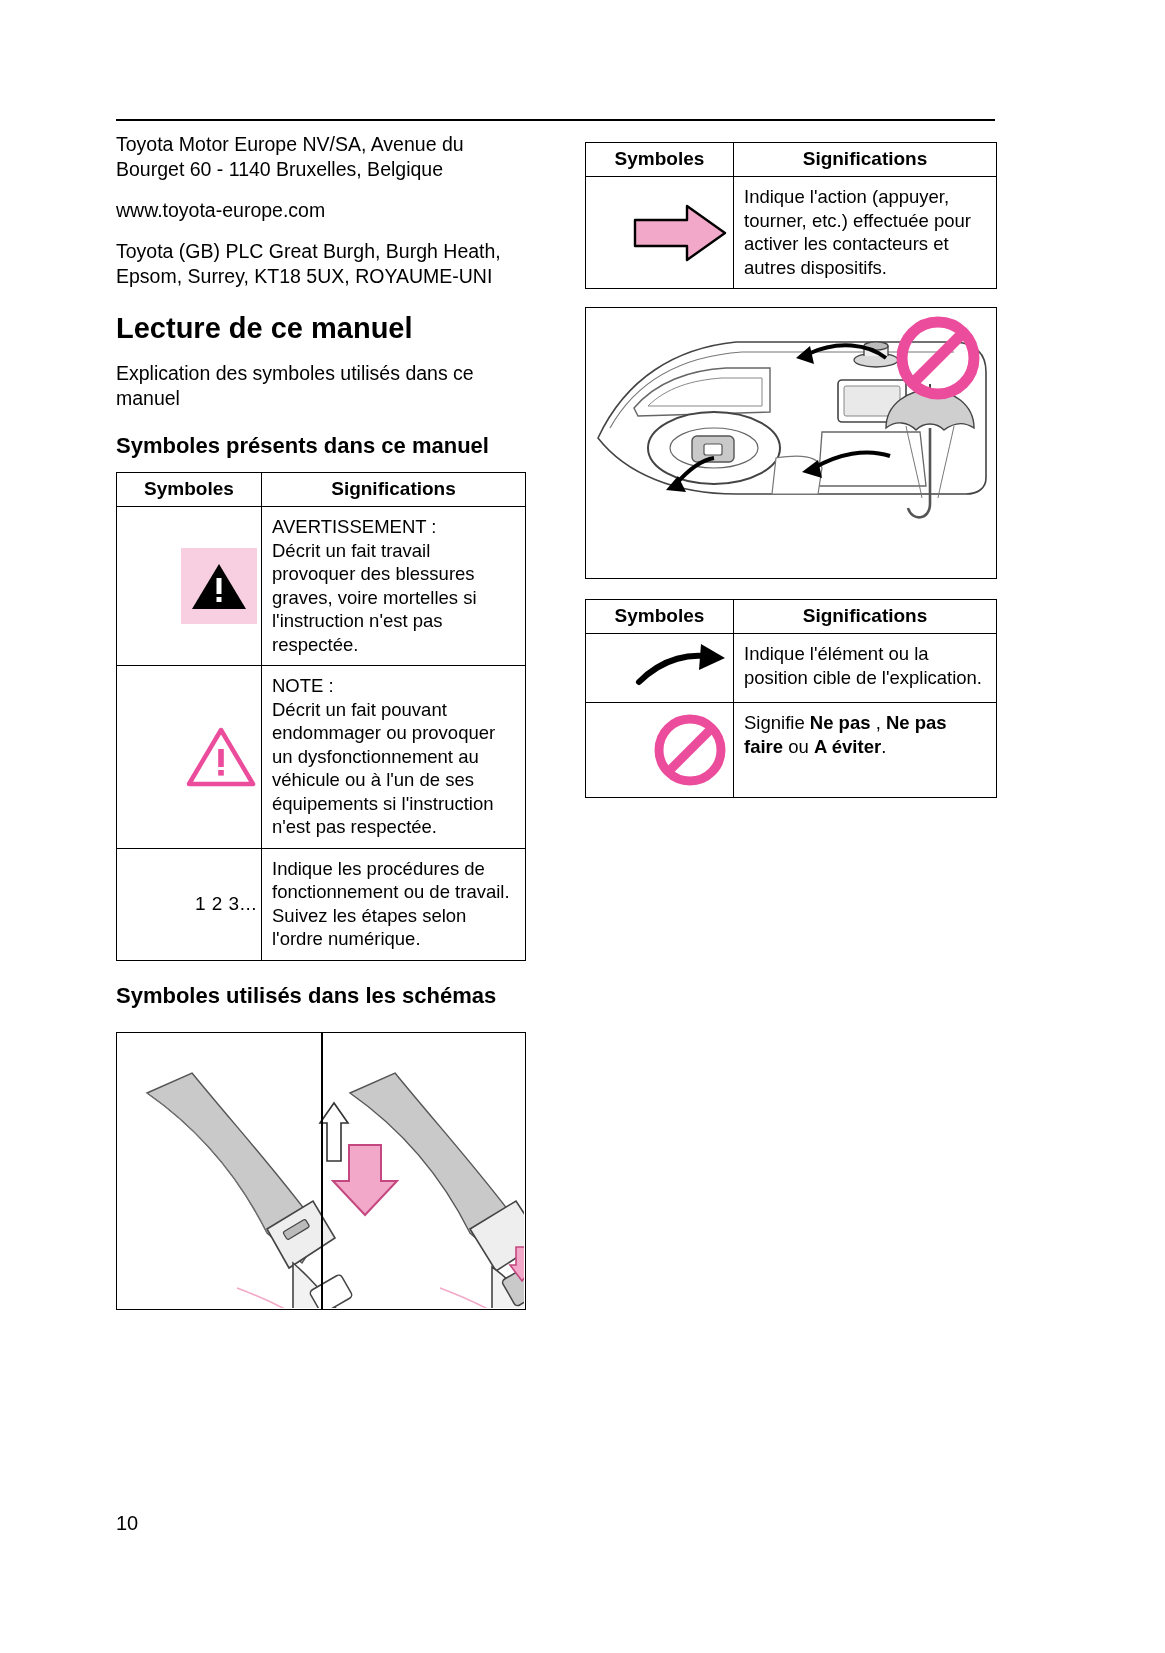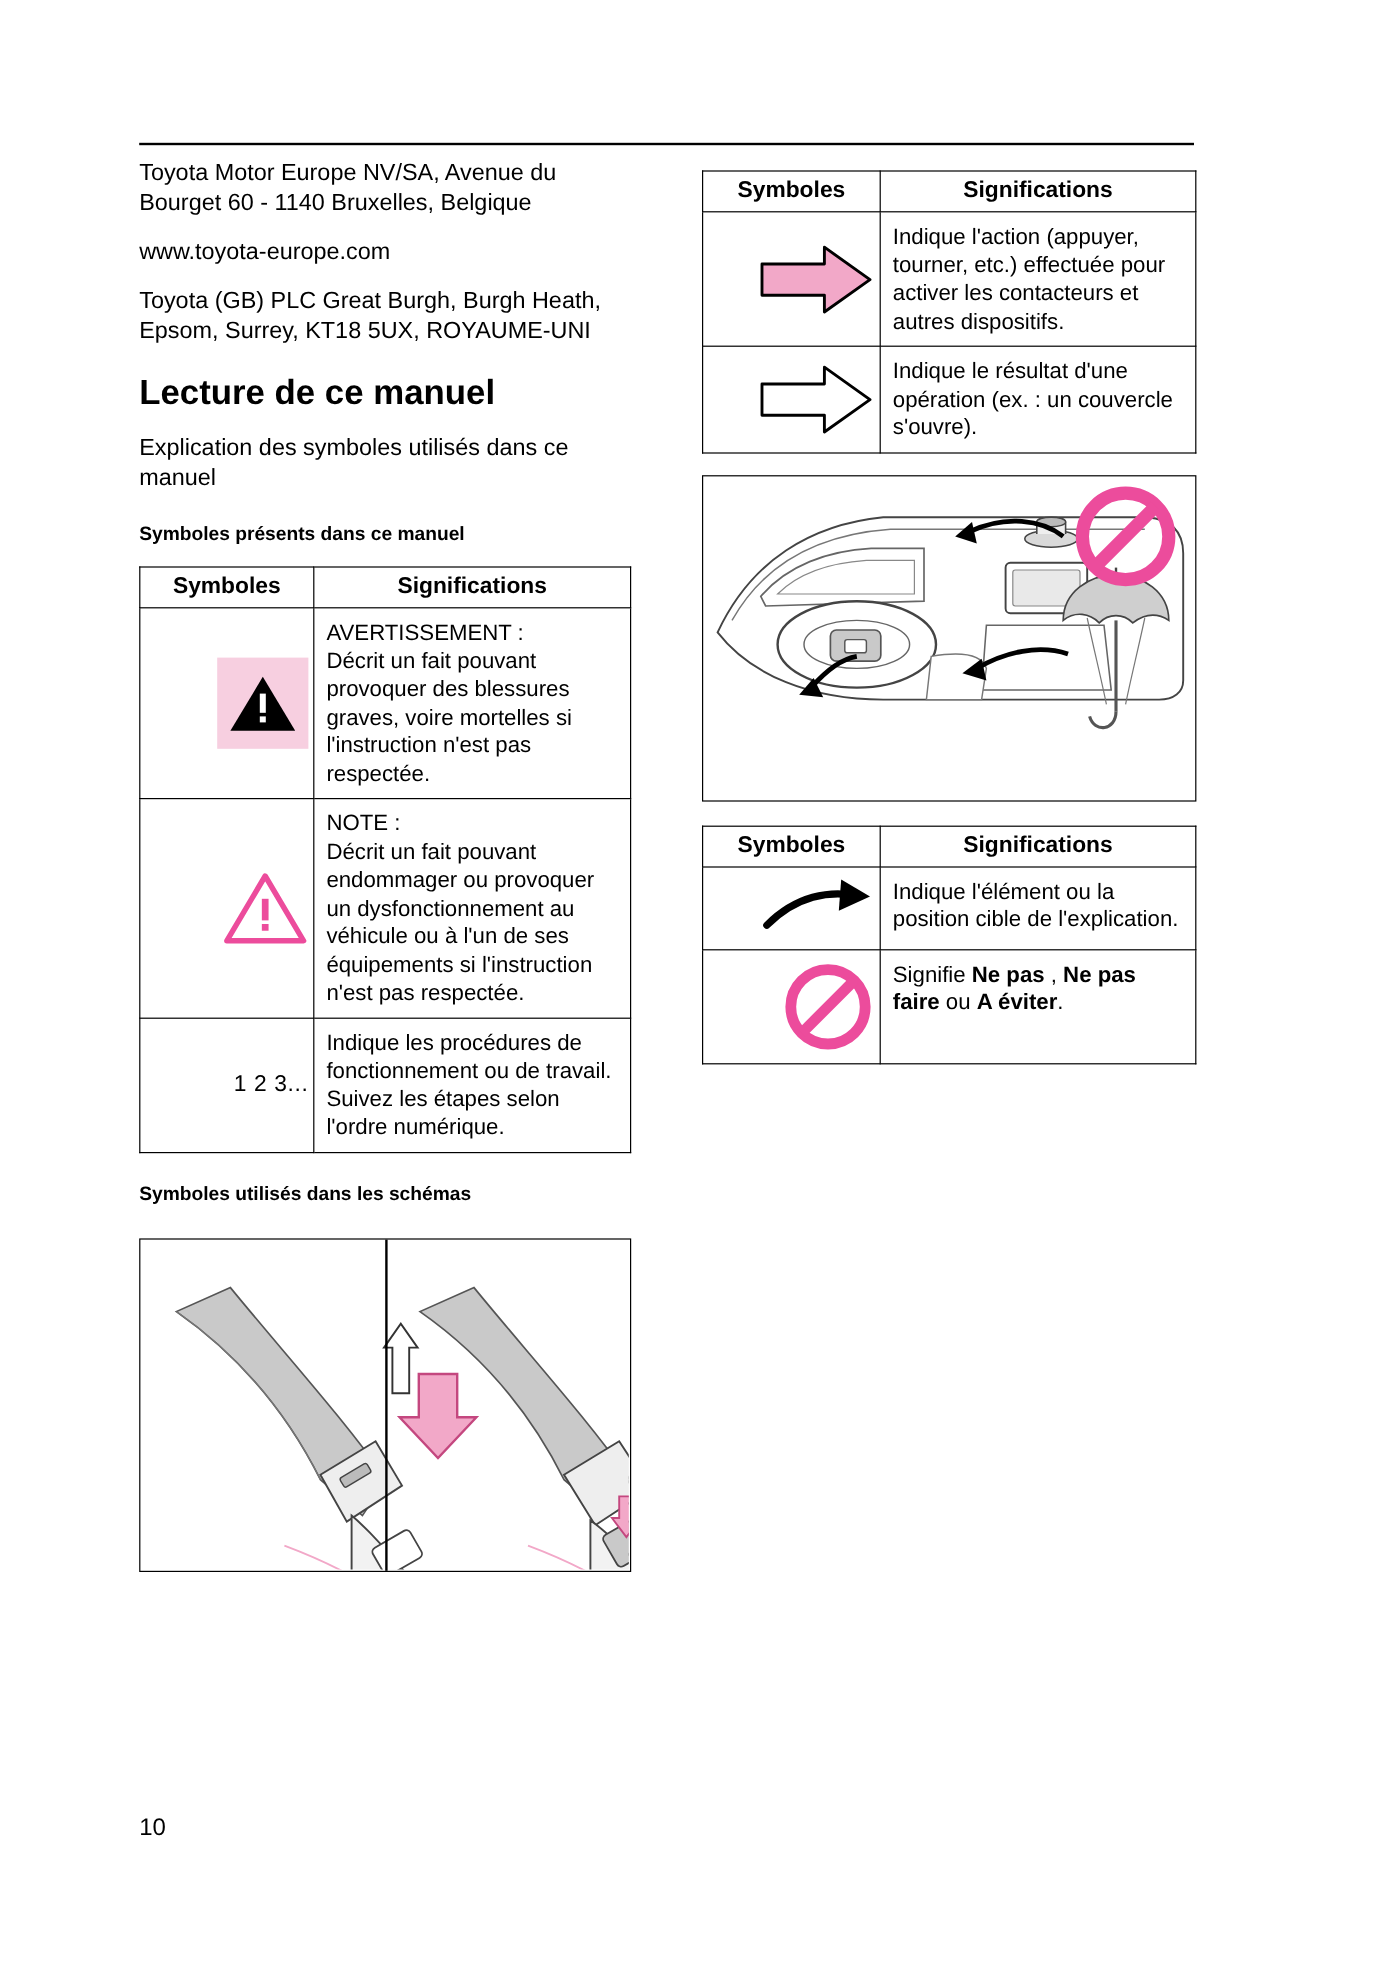--- a/index.html
+++ b/index.html
@@ -45,21 +45,21 @@
     line-height: 25px;
     margin: 0 0 16px 0;
   }
   h1.section {
     font-size: 29px;
     font-weight: bold;
     line-height: 34px;
     margin: 22px 0 16px 0;
   }
   h2.subsection {
-    font-size: 16px;
+    font-size: 22px;
     font-weight: bold;
     line-height: 29px;
     margin: 20px 0 12px 0;
   }
   table.symtab {
     border-collapse: collapse;
     width: 100%;
     table-layout: fixed;
   }
   table.symtab td, table.symtab th {
@@ -170,21 +170,21 @@
             <div class="warn-box">
               <svg width="58" height="52" viewBox="0 0 58 52">
                 <polygon points="29,4 56,49 2,49" fill="#000"></polygon>
                 <rect x="26.5" y="18" width="5" height="16" fill="#fff"></rect>
                 <rect x="26.5" y="37" width="5" height="5" fill="#fff"></rect>
               </svg>
             </div>
           </div>
         </td>
         <td class="mean" style="white-space:pre-line;">AVERTISSEMENT :
-Décrit un fait pouvant provoquer des blessures graves, voire mortelles si l'instruction n'est pas respectée.</td>
+Décrit un fait travail provoquer des blessures graves, voire mortelles si l'instruction n'est pas respectée.</td>
       </tr>
       <tr>
         <td class="sym">
           <div class="cellcenter">
             <span>
               <svg width="72" height="64" viewBox="0 0 72 64">
                 <polygon points="36,5 68,59 4,59" fill="#fff" stroke="#ec4c9c" stroke-width="4.5" stroke-linejoin="round"></polygon>
                 <rect x="33.2" y="24" width="5.6" height="18" fill="#ec4c9c"></rect>
                 <rect x="33.2" y="45" width="5.6" height="5.6" fill="#ec4c9c"></rect>
               </svg>
@@ -262,32 +262,20 @@
           <div class="cellcenter">
             <span>
               <svg width="100" height="62" viewBox="0 0 100 62">
                 <polygon points="6,18 58,18 58,4 96,31 58,58 58,44 6,44" fill="#f2a8c8" stroke="#000" stroke-width="2.4" stroke-linejoin="round"></polygon>
               </svg>
             </span>
           </div>
         </td>
         <td class="mean">Indique l'action (appuyer, tourner, etc.) effectuée pour activer les contacteurs et autres dispositifs.</td>
       </tr>
-      <tr>
-        <td class="sym">
-          <div class="cellcenter">
-            <span>
-              <svg width="100" height="62" viewBox="0 0 100 62">
-                <polygon points="6,18 58,18 58,4 96,31 58,58 58,44 6,44" fill="#ffffff" stroke="#000" stroke-width="2.4" stroke-linejoin="round"></polygon>
-              </svg>
-            </span>
-          </div>
-        </td>
-        <td class="mean">Indique le résultat d'une opération (ex. : un couvercle s'ouvre).</td>
-      </tr>
     </tbody>
       </table>
 
     <div class="figure fig-dash">
       <svg width="409" height="269" viewBox="0 0 409 269">
 
         <path d="M12 130 C40 70, 90 40, 150 34 L370 34 C392 36, 400 48, 400 64 L400 170 C400 180, 392 186, 380 186 L150 186 C90 186, 40 166, 12 130 Z" fill="#ffffff" stroke="#444" stroke-width="1.6"></path>
 
         <path d="M24 120 C52 70, 100 48, 156 44 L368 44" fill="none" stroke="#777" stroke-width="1.2"></path>
 

